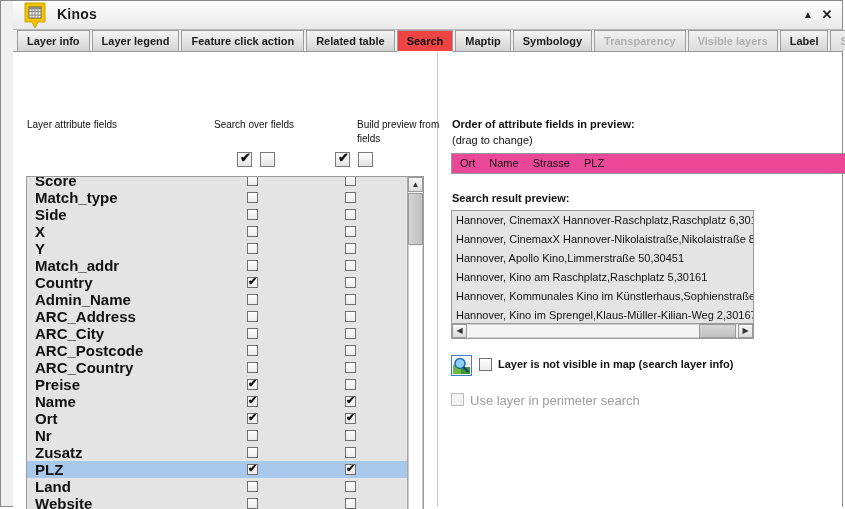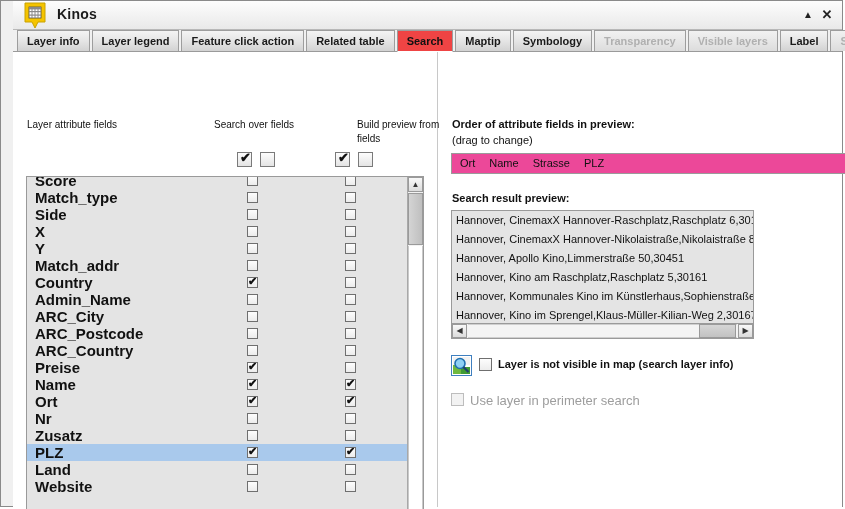--- a/index.html
+++ b/index.html
@@ -452,20 +452,25 @@
                 <span class="tick">✔</span>
               </span>
               <span class="cbx c2"></span>
             </div>
             <div class="frow">
               <span class="fname">Admin_Name</span>
               <span class="cbx c1"></span>
               <span class="cbx c2"></span>
             </div>
             <div class="frow">
+              <span class="fname">ARC_Address</span>
+              <span class="cbx c1"></span>
+              <span class="cbx c2"></span>
+            </div>
+            <div class="frow">
               <span class="fname">ARC_City</span>
               <span class="cbx c1"></span>
               <span class="cbx c2"></span>
             </div>
             <div class="frow">
               <span class="fname">ARC_Postcode</span>
               <span class="cbx c1"></span>
               <span class="cbx c2"></span>
             </div>
             <div class="frow">

